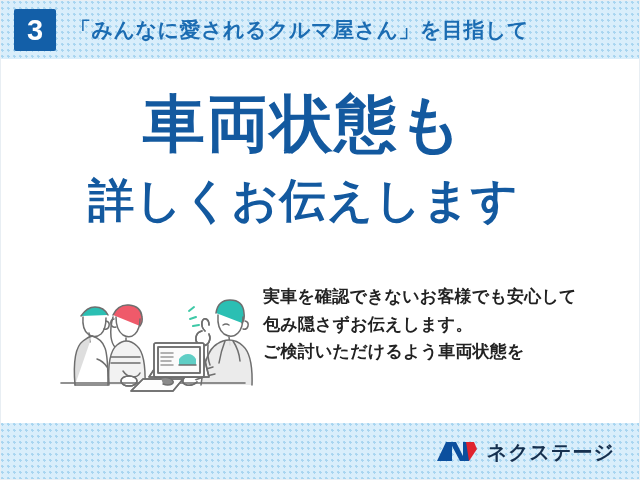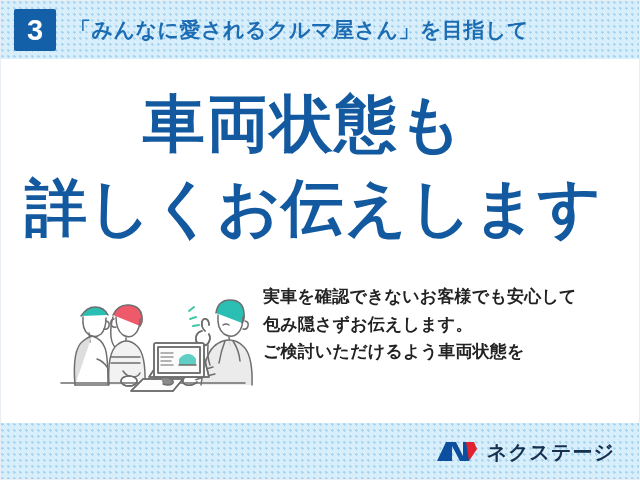--- a/index.html
+++ b/index.html
@@ -84,21 +84,21 @@
     font-weight: bold;
     line-height: 1.0;
     margin-left: 24px;
   }
   .headline-line1 {
     font-size: 62px;
     letter-spacing: 2px;
     white-space: nowrap;
   }
   .headline-line2 {
-    font-size: 62px;
+    font-size: 46px;
     letter-spacing: 1px;
     margin-top: 22px;
     white-space: nowrap;
   }
 
   
   #content-row {
     position: absolute;
     left: 0;
     top: 272px;

